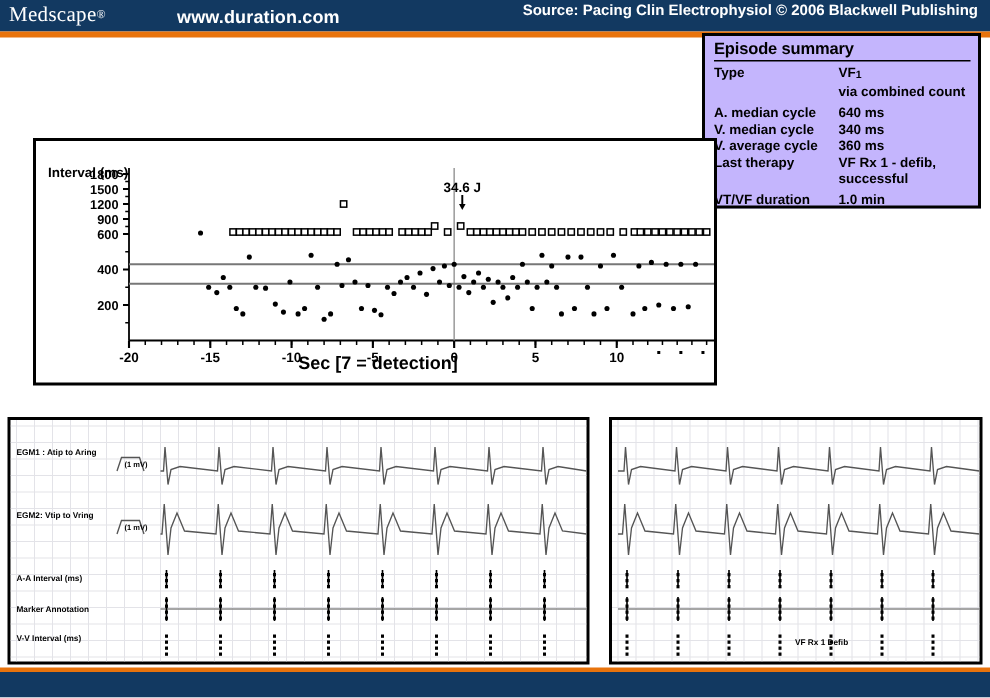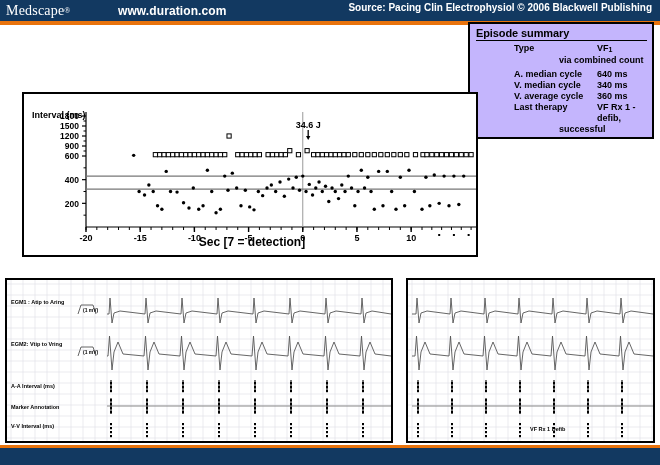--- a/index.html
+++ b/index.html
@@ -41,21 +41,21 @@
   
   #episode-box{
     position:absolute;left:468px;top:22px;width:186px;height:117px;
     border:2px solid #000;background:#c4b5fd;box-sizing:border-box;
     padding:3px 5px 0 6px;
   }
   #episode-title{
     font-size:11px;font-weight:700;color:#000;letter-spacing:-.1px;
     padding-bottom:1px;border-bottom:1.5px solid #000;margin-bottom:2px;
   }
-  .ep-row{display:flex;font-size:9px;font-weight:700;color:#000;line-height:11px;margin-left:38px;}
+  .ep-row{display:flex;font-size:9px;font-weight:700;color:#000;line-height:11px;}
   .ep-k{width:83px;flex:0 0 83px;}
   .ep-v{flex:1;}
   .ep-v sub{font-size:7px;vertical-align:-1px;}
   .ep-sub{font-size:9px;font-weight:700;margin-left:83px;line-height:11px;}
   .ep-gap{height:3px;}
   
   #chart-box{
     position:absolute;left:22px;top:92px;width:456px;height:165px;
     border:2px solid #000;background:#fff;box-sizing:border-box;
   }
@@ -120,20 +120,24 @@
   <div class="ep-row">
     <div class="ep-k">V. average cycle</div>
     <div class="ep-v">360 ms</div>
   </div>
   <div class="ep-row">
     <div class="ep-k">Last therapy</div>
     <div class="ep-v">VF Rx 1 - defib,</div>
   </div>
   <div class="ep-sub">successful</div>
   <div class="ep-gap"></div>
+  <div class="ep-row">
+    <div class="ep-k">VT/VF duration</div>
+    <div class="ep-v">1.0 min</div>
+  </div>
 </div>
 
 <div id="chart-box">
   <div id="ylabel">Interval (ms)</div>
   <svg id="plot" viewBox="0 0 456 165">
       <line x1="62" y1="18" x2="62" y2="133" stroke="#000" stroke-width="1.2"></line>
       <line x1="62" y1="133" x2="452" y2="133" stroke="#000" stroke-width="1.2"></line>
       <line x1="58" y1="109.33333333333334" x2="62" y2="109.33333333333334" stroke="#000" stroke-width="1.2"></line>
       <text x="55" y="112.53333333333335" text-anchor="end" font-size="8.5" font-family="&quot;Liberation Sans&quot;, sans-serif" font-weight="700" fill="#000">200</text>
       <line x1="58" y1="85.66666666666667" x2="62" y2="85.66666666666667" stroke="#000" stroke-width="1.2"></line>

